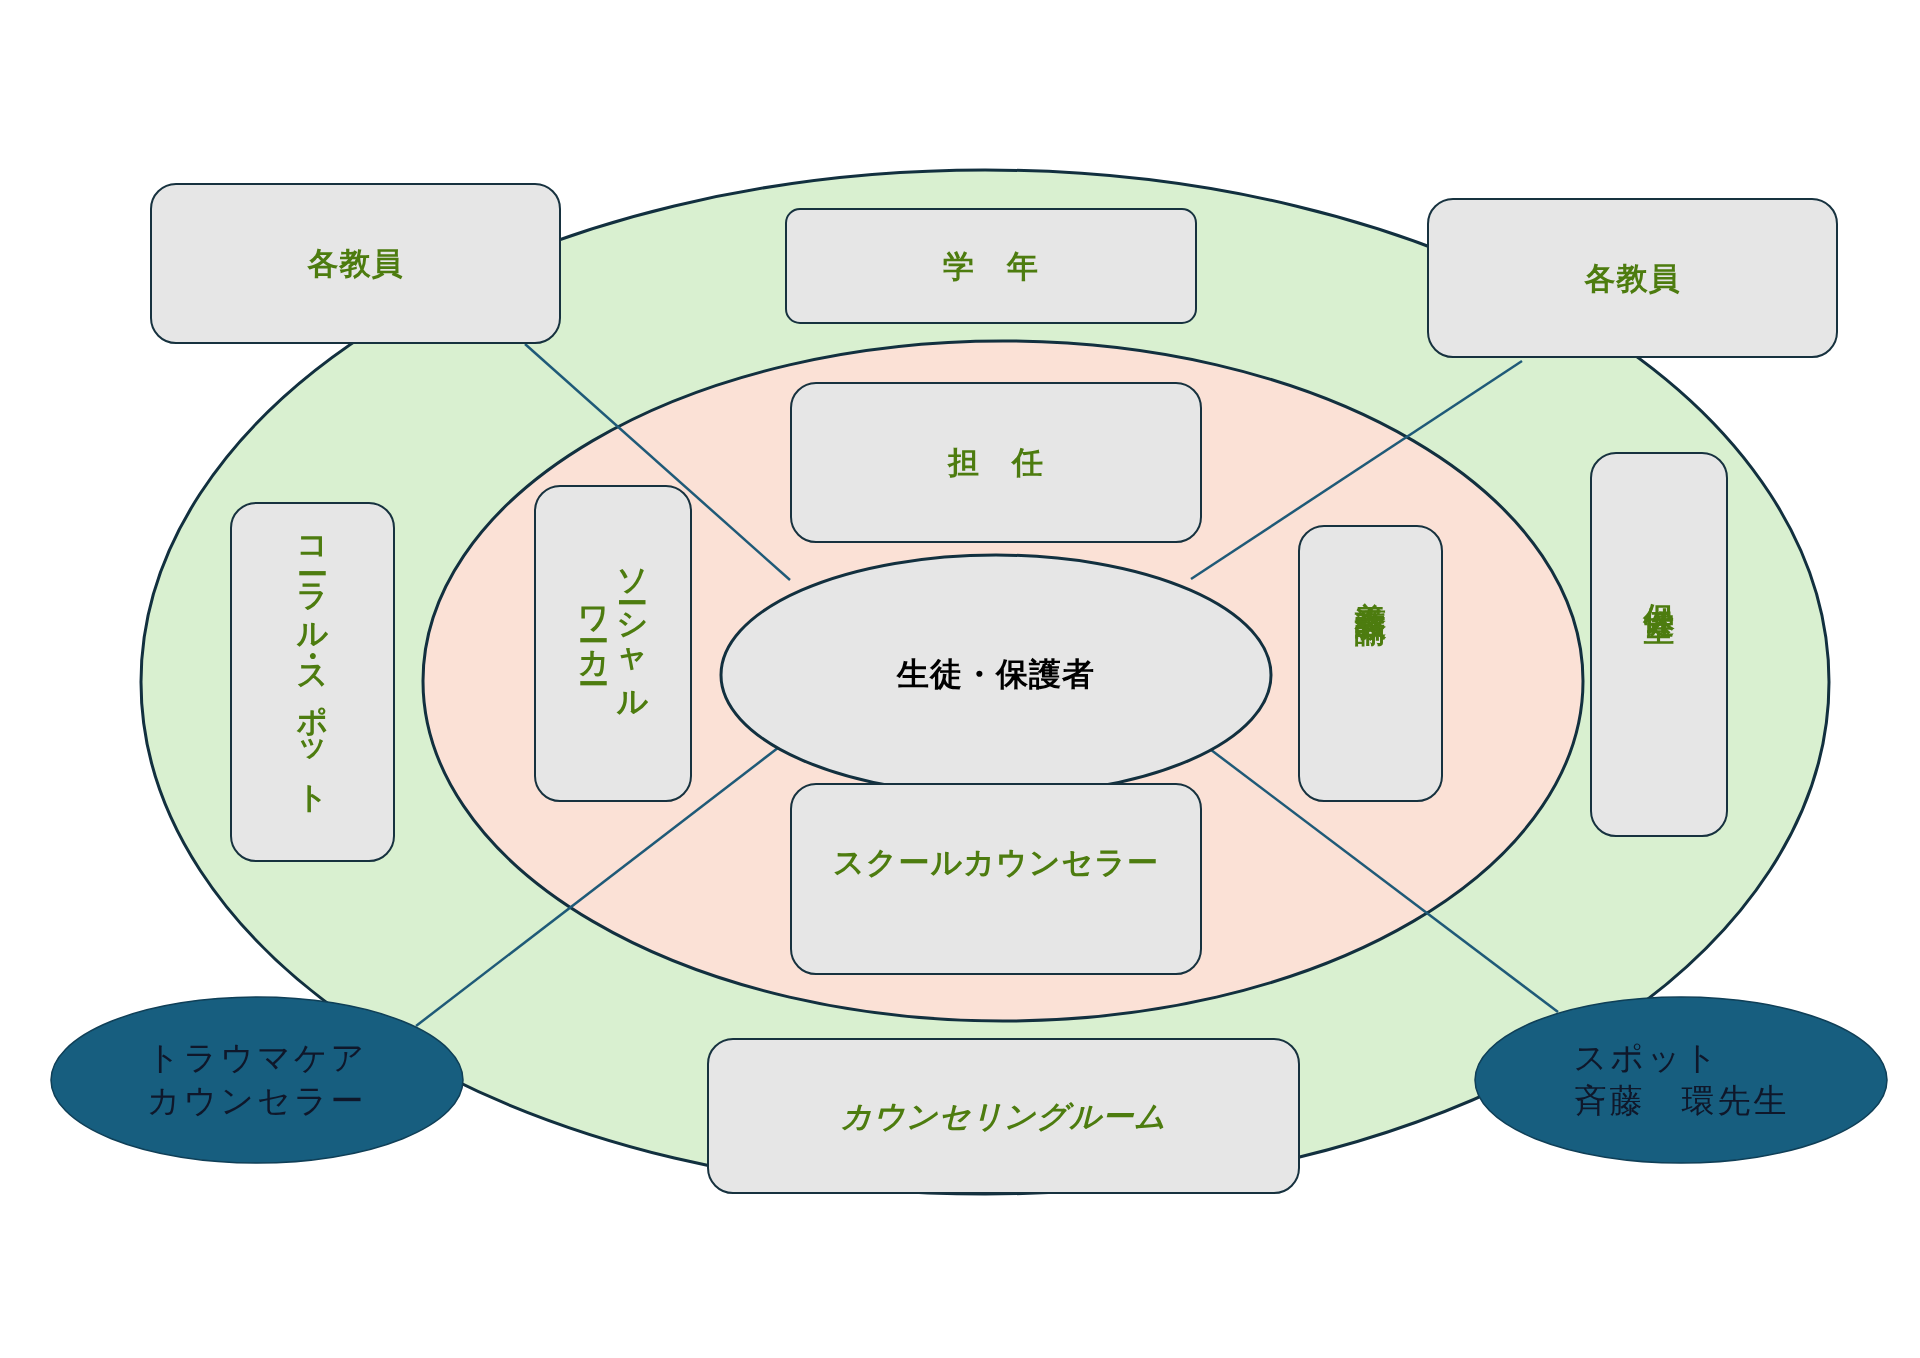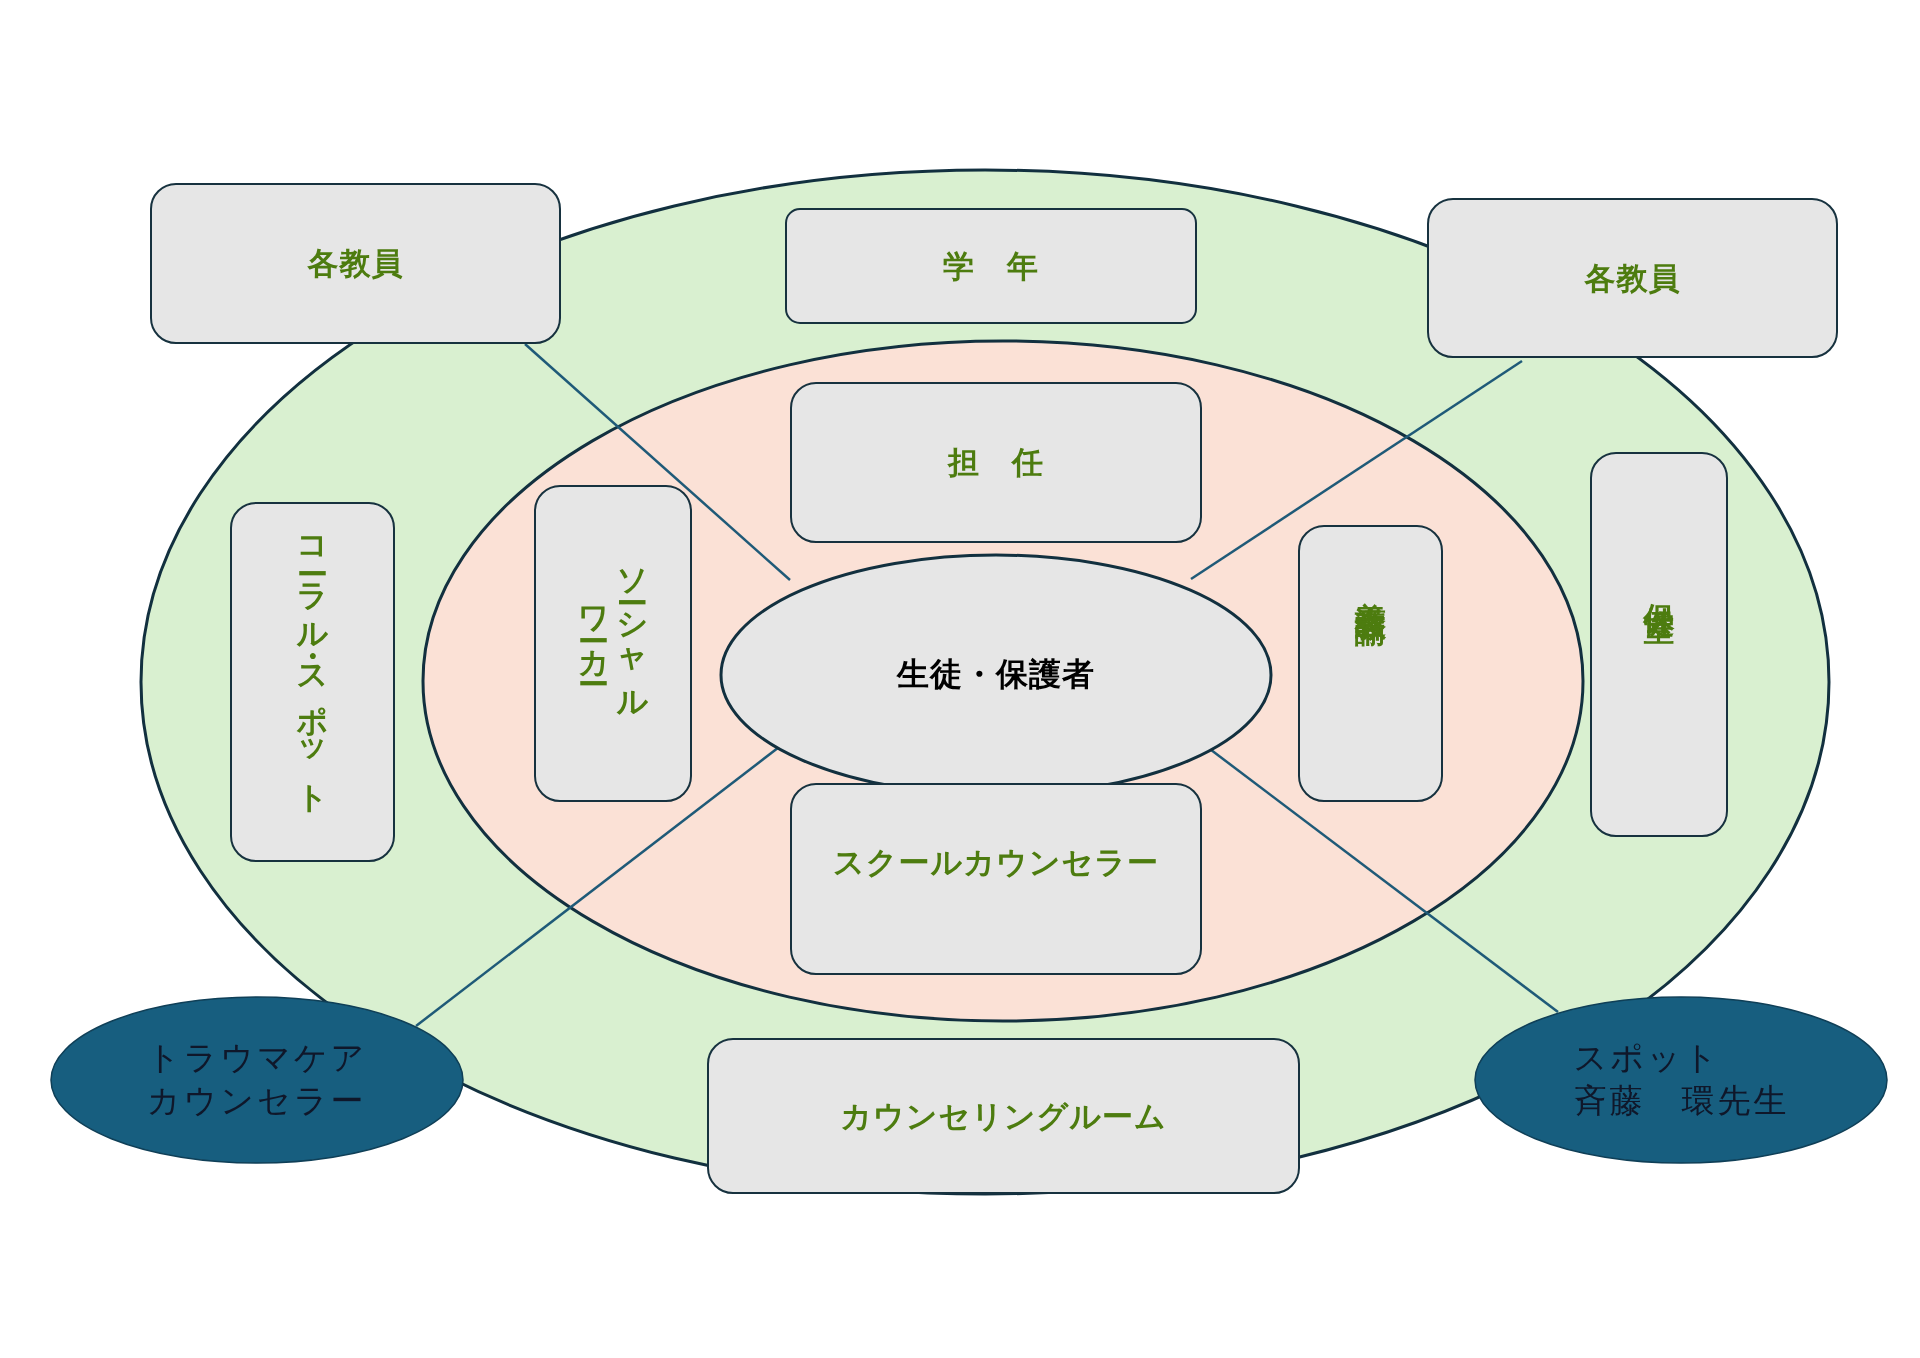--- a/index.html
+++ b/index.html
@@ -39,21 +39,21 @@
 </div>
 <div class="box" style="left:1427px; top:198px; width:411px; height:160px;">
   <span class="label">各教員</span>
 </div>
 <div class="box" style="left:230px; top:502px; width:165px; height:360px; align-items:flex-start; padding-top:14px;">
   <span class="label vert">コーラル・スポット</span>
 </div>
 <div class="box" style="left:1590px; top:452px; width:138px; height:385px; align-items:flex-start; padding-top:125px;">
   <span class="label vert">保健室</span>
 </div>
-<div class="box" style="left:707px; top:1038px; width:593px; height:156px;">
+<div class="box" style="left:707px; top:1038px; width:593px; height:156px;font-style:italic;">
   <span class="label">カウンセリングルーム</span>
 </div>
 
 <div class="box" style="left:790px; top:382px; width:412px; height:161px;">
   <span class="label">担　任</span>
 </div>
 <div class="box" style="left:534px; top:485px; width:158px; height:317px; align-items:flex-start; padding-top:60px;">
   <span class="label vert">ソーシャル
 ワーカー</span>
 </div>

